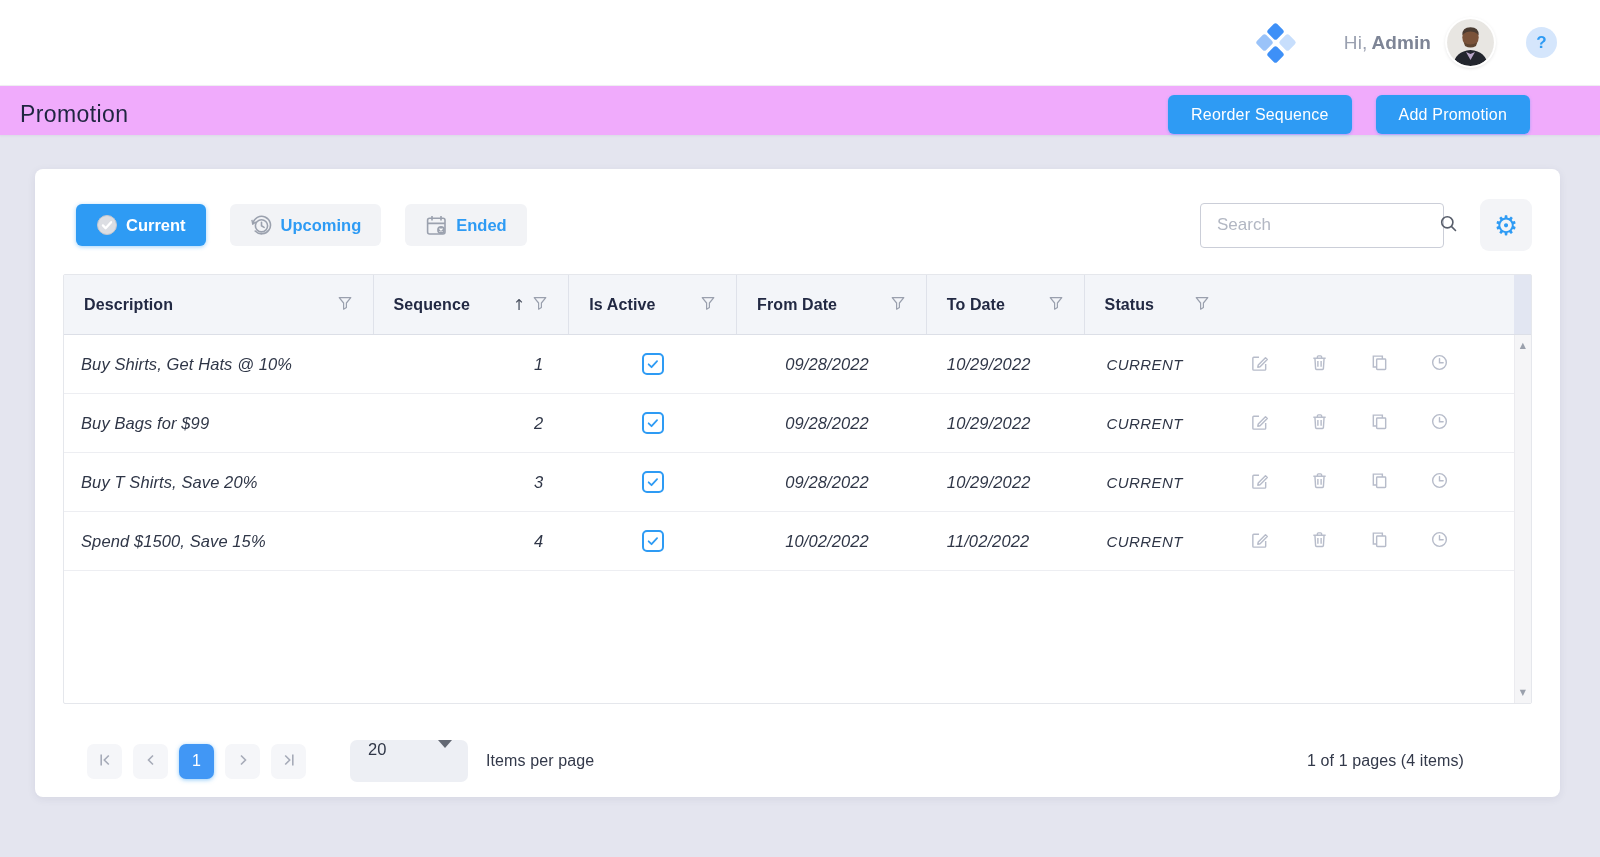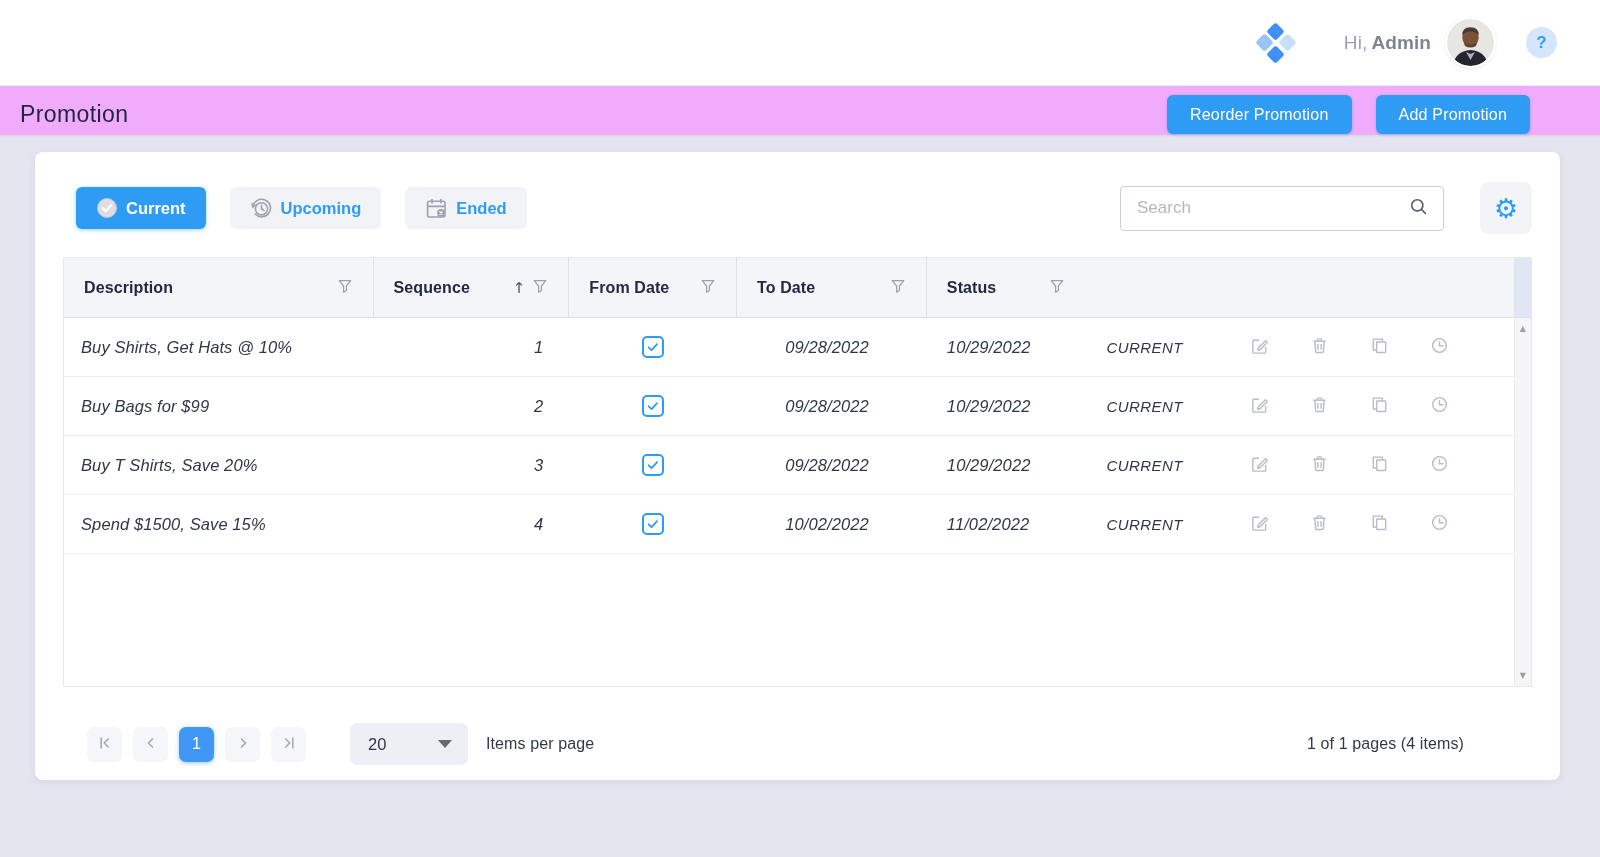--- a/index.html
+++ b/index.html
@@ -27,38 +27,38 @@
   
   .pagehead { height:50px; background:#f0abfc; border-top:1px solid #EEEEF1; display:flex; align-items:center; padding:8px 70px 0 20px; box-shadow:0 1px 2px rgba(40,40,80,.06); position:relative; z-index:2; }
   .page-title { font-size:23px; color:#1F2540; font-weight:500; letter-spacing:.4px; }
   .pagehead-actions { margin-left:auto; display:flex; gap:24px; }
   .btn-primary {
     background:#2E9BF4; color:#fff; border:none; border-radius:6px;
     font-family:inherit; font-size:16px; font-weight:500; letter-spacing:.2px;
     height:39px; padding:0 23px; cursor:pointer; box-shadow:0 1px 3px rgba(46,155,244,.4);
   }
   
-  .content { padding-top:17px; }
+  .content { padding-top:34px; }
   .card {
     margin:0 40px 0 35px; height:628px; background:#fff; border-radius:8px;
     box-shadow:0 2px 8px rgba(50,50,90,.08); padding:30px 28px 0 28px;
   }
   
   .toolbar { display:flex; align-items:center; margin-bottom:23px; }
   .tabs { display:flex; gap:24px; margin-left:13px; }
   .tab {
     height:42px; border-radius:6px; border:none; font-family:inherit;
     display:flex; align-items:center; gap:8px; padding:0 20px;
     font-size:16.5px; font-weight:700; cursor:pointer;
     background:#F2F3F6; color:#2E9BF4;
   }
   .tab.active { background:#2E9BF4; color:#fff; box-shadow:0 1px 4px rgba(46,155,244,.45); }
   .tab svg { display:block; }
   .toolbar-right { margin-left:auto; display:flex; align-items:center; gap:36px; }
-  .searchbox { width:324px; height:45px; border:1px solid #CBCED8; border-radius:4px; background:#fff; display:flex; align-items:center; padding:0 14px 0 16px; }
+  .searchbox { width:244px; height:45px; border:1px solid #CBCED8; border-radius:4px; background:#fff; display:flex; align-items:center; padding:0 14px 0 16px; }
   .searchbox input { border:none; outline:none; flex:1; font-family:inherit; font-size:17px; color:#3A4152; background:transparent; }
   .searchbox input::placeholder { color:#B2B7C3; }
   .gear-btn { width:52px; height:52px; border-radius:9px; background:#F3F4F7; border:none; display:flex; align-items:center; justify-content:center; cursor:pointer; }
   .gear-glyph { font-size:27px; line-height:1; color:#2E9BF4; font-family:"DejaVu Sans", sans-serif; }
   
   .grid { border:1px solid #E5E7EC; border-radius:2px; }
   .ghead { display:flex; background:#F3F5F9; border-bottom:1px solid #DCDFE7; }
   .ghead-cells { flex:1; display:grid; grid-template-columns:21.35% 13.5% 11.57% 13.09% 10.88% 10.06% 1fr; height:59px; }
   .ghead-cap { width:17px; background:#E2E6F2; }
   .th { display:flex; align-items:center; justify-content:space-between; padding:0 20px; border-right:1px solid #DFE2EA; font-size:16px; font-weight:600; color:#222943; cursor:pointer; }
@@ -78,21 +78,21 @@
   .td.actions { display:flex; align-items:center; gap:41px; padding-left:20px; }
   .icon-btn { background:none; border:none; padding:0; cursor:pointer; display:flex; }
   .checkbox { width:22px; height:22px; border:2px solid #2E9BF4; border-radius:5px; background:#fff; display:flex; align-items:center; justify-content:center; cursor:pointer; }
   .vscroll { width:17px; background:#F5F5F7; border-left:1px solid #EBEBEF; display:flex; flex-direction:column; justify-content:space-between; align-items:center; padding:6px 0; }
   .scroll-arrow { font-size:8px; color:#9AA0AC; cursor:pointer; font-family:"DejaVu Sans", sans-serif; }
   
   .gridfoot { display:flex; align-items:center; margin-top:36px; }
   .pager-nav { display:flex; gap:11px; margin-left:24px; }
   .pg-btn { width:35px; height:35px; border:none; border-radius:7px; background:#F5F6F9; display:flex; align-items:center; justify-content:center; cursor:pointer; }
   .pg-btn.page-num { background:#4197F5; color:#fff; font-size:16px; font-family:inherit; box-shadow:0 1px 4px rgba(46,155,244,.5); }
-  .page-size { margin-left:44px; width:118px; height:42px; background:#EDEFF4; border-radius:7px; display:flex; align-items:center; padding:0 16px 0 18px; cursor:pointer; }
+  .page-size { margin-left:44px; width:118px; height:42px; background:#EDEFF4; border-radius:7px; display:flex; align-items:flex-start; padding:0 16px 0 18px; cursor:pointer; }
   .page-size .val { font-size:16.5px; color:#2F3647; flex:1; }
   .caret-down { width:0; height:0; border-left:7px solid transparent; border-right:7px solid transparent; border-top:8px solid #636873; }
   .ipp-label { margin-left:18px; font-size:16px; color:#33394A; }
   .pager-summary { margin-left:auto; margin-right:68px; font-size:16px; color:#33394A; }
 </style>
 </head>
 <body>
 
 <header class="topbar">
   <div class="topbar-right">
@@ -124,21 +124,21 @@
     </div>
     <div class="help-btn">
       <span>?</span>
     </div>
   </div>
 </header>
 
 <section class="pagehead">
   <h1 class="page-title">Promotion</h1>
   <div class="pagehead-actions">
-    <button class="btn-primary">Reorder Promotion</button>
+    <button class="btn-primary">Reorder Sequence</button>
     <button class="btn-primary">Add Promotion</button>
   </div>
 </section>
 
 <main class="content">
   <div class="card">
 
     <div class="toolbar">
       <div class="tabs">
         <button class="tab active">
@@ -203,20 +203,28 @@
           <div class="th">
             <span>Sequence</span>
             <span class="right-group">
               <span class="sort-arrow">↑</span>
               <span><svg width="16" height="16" viewBox="0 0 16 16" fill="none" stroke="#9AA0AE" stroke-width="1.2">
                     <path d="M2.2 2.6h11.6L9.4 8v4.5l-2.8 1.7V8z" stroke-linejoin="round"></path>
                   </svg></span>
             </span>
           </div>
           <div class="th">
+            <span>Is Active</span>
+            <span class="right-group">
+                <span><svg width="16" height="16" viewBox="0 0 16 16" fill="none" stroke="#9AA0AE" stroke-width="1.2">
+                    <path d="M2.2 2.6h11.6L9.4 8v4.5l-2.8 1.7V8z" stroke-linejoin="round"></path>
+                  </svg></span>
+              </span>
+          </div>
+          <div class="th">
             <span>From Date</span>
             <span class="right-group">
                 <span><svg width="16" height="16" viewBox="0 0 16 16" fill="none" stroke="#9AA0AE" stroke-width="1.2">
                     <path d="M2.2 2.6h11.6L9.4 8v4.5l-2.8 1.7V8z" stroke-linejoin="round"></path>
                   </svg></span>
               </span>
           </div>
           <div class="th">
             <span>To Date</span>
             <span class="right-group">

